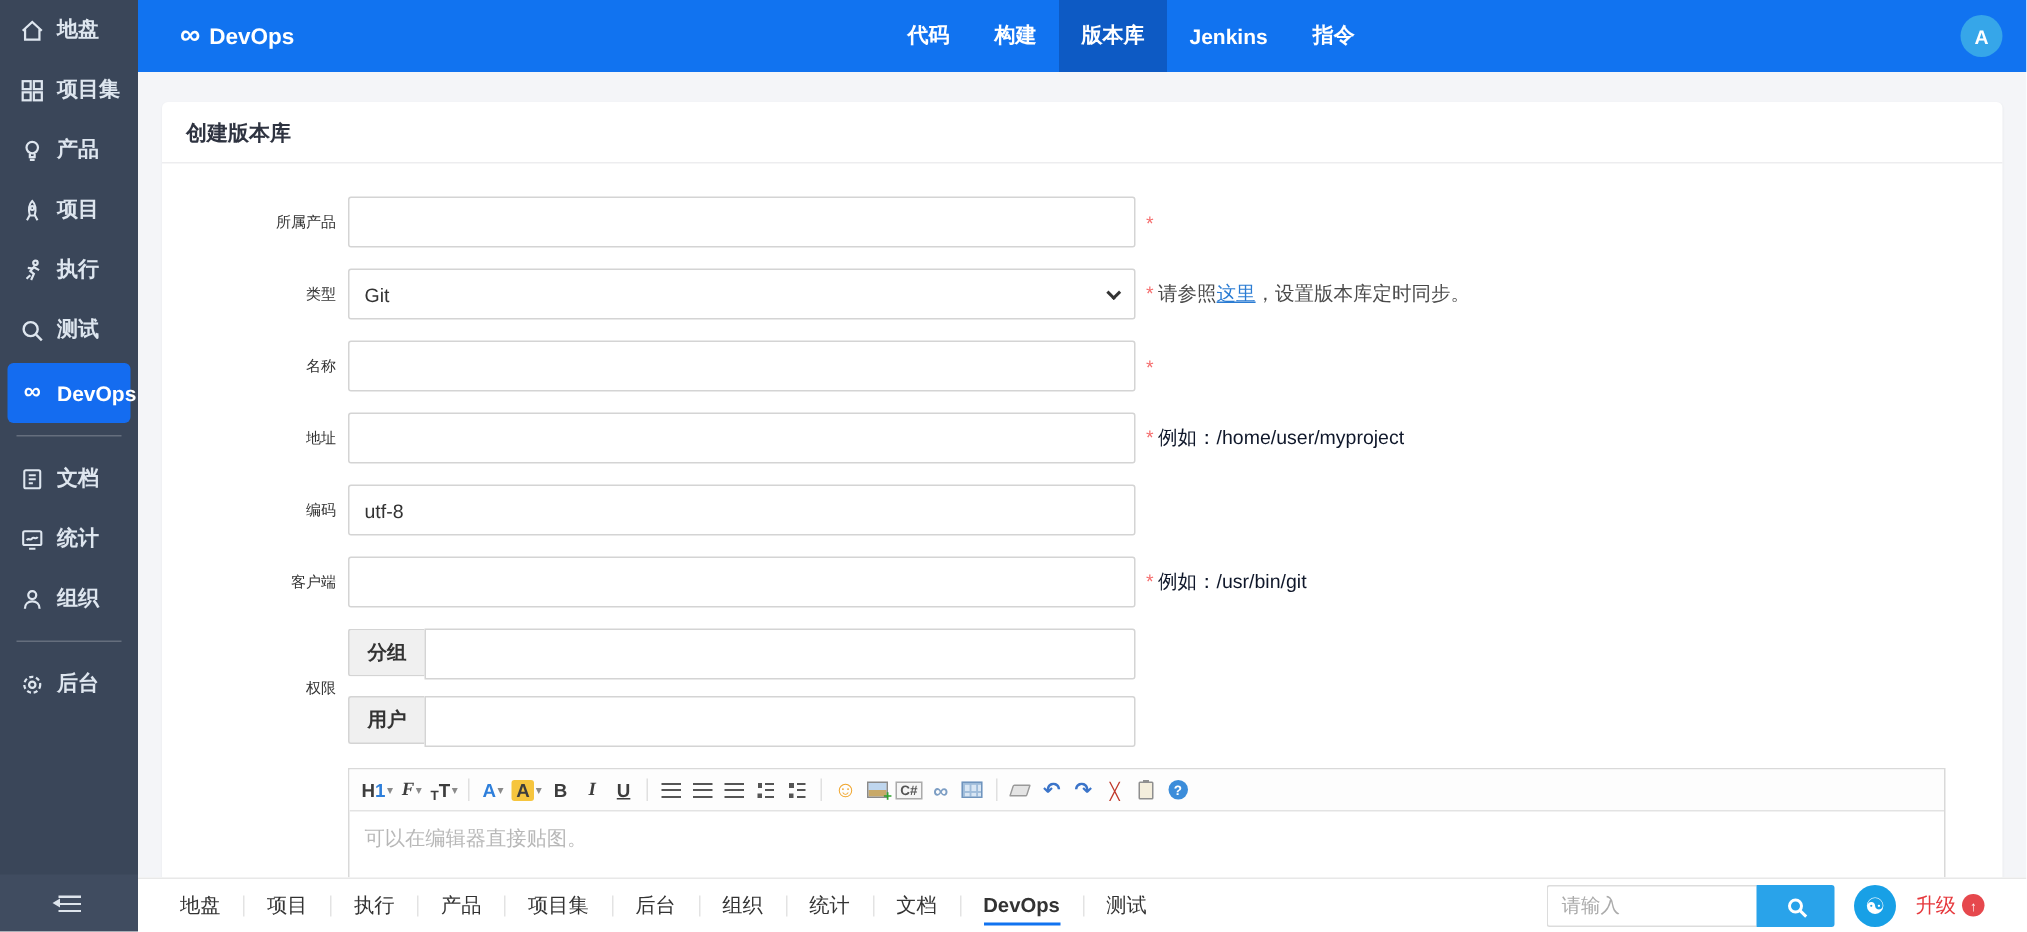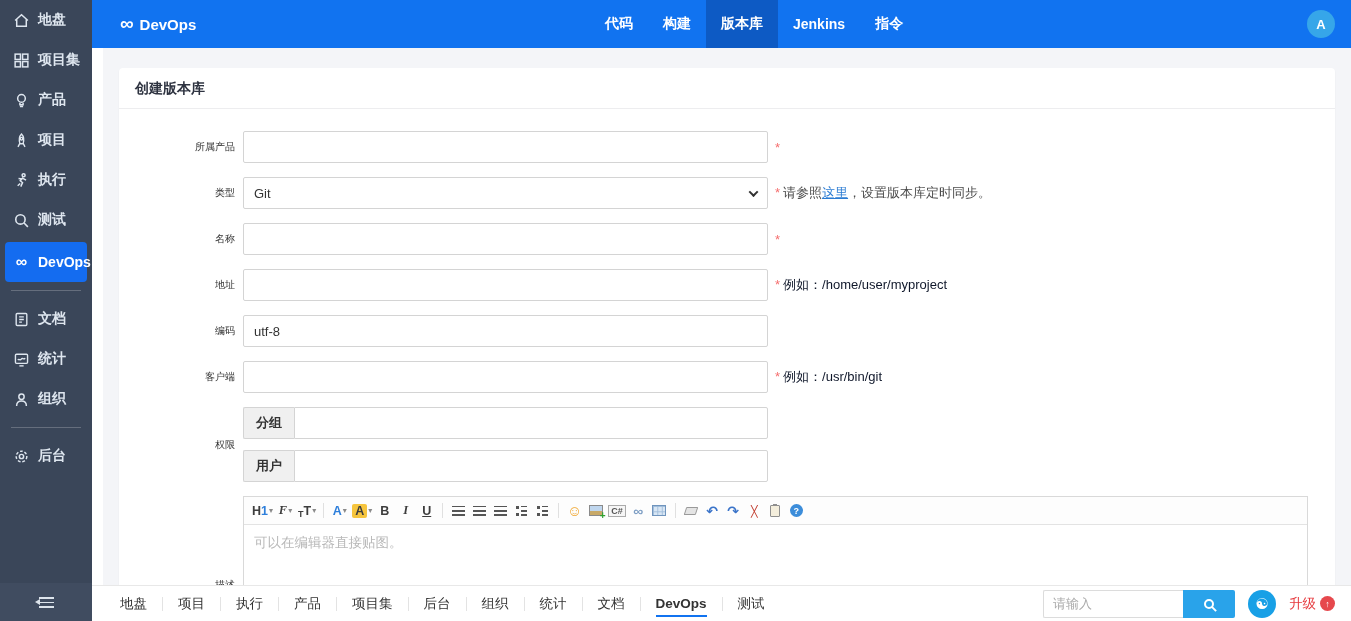--- a/index.html
+++ b/index.html
@@ -28,29 +28,29 @@
   .brand { display:flex; align-items:center; gap:6px; margin-left:28px; font-size:15px; font-weight:700; }
   .brand .i-infinity::before { font-size:19px; }
   .top-nav { position:absolute; left:498px; top:0; height:48px; display:flex; align-items:stretch; }
   .top-tab { display:flex; align-items:center; padding:0 15px; font-size:14px; font-weight:700; cursor:pointer; }
   .top-tab.active { background:#0D5AC4; }
   .avatar { position:absolute; right:16px; top:10px; width:28px; height:28px; border-radius:50%;
             background:#36A6E9; display:flex; align-items:center; justify-content:center;
             color:#fff; font-size:13px; font-weight:700; cursor:pointer; }
 
   
-  .main { position:absolute; left:92px; top:48px; right:0; bottom:36px; background:#F4F5F8; overflow:hidden;margin-left:11px; }
+  .main { position:absolute; left:92px; top:48px; right:0; bottom:36px; background:#F4F5F8; overflow:hidden; }
   .panel { margin:20px 16px 0; background:#fff; border-radius:4px; box-shadow:0 1px 2px rgba(0,0,0,.05); height:620px; }
   .panel-head { height:41px; line-height:41px; padding:0 16px; border-bottom:1px solid #EDEDEF;
                 font-size:14px; font-weight:600; color:#2E3340; }
   .panel-body { padding:22px 16px 0; }
 
   .form-row { display:flex; align-items:center; margin-bottom:14px; }
   .form-label { width:108px; padding-right:8px; text-align:right; font-size:10px; color:#333; flex:none; }
-  .form-control { width:525px; height:32px; border:1px solid #D4D4D4; border-radius:2px; padding:0 10px;
+  .form-control { width:525px; height:32px; border:1px solid #D4D4D4; border-radius:2px; padding:16px 10px;
                   font-size:13px; color:#333; background:#fff; font-family:inherit; }
   .select { display:flex; align-items:center; justify-content:space-between; cursor:pointer; }
   .sel-caret { width:7px; height:7px; border-right:2px solid #333; border-bottom:2px solid #333;
                transform:rotate(45deg) translate(-1px,-1px); }
   .helper { margin-left:7px; font-size:13px; white-space:nowrap; }
   .star { color:#F56E6E; margin-right:3px; }
   .help-gray { color:#0f172a; }
   .help-dark { color:#4A4A4A; }
   .hlink { color:#2B7CD3; text-decoration:underline; cursor:pointer; }
 
@@ -99,21 +99,21 @@
             display:flex; align-items:center; justify-content:center; }
   .ebody { height:120px; padding:9px 10px; font-size:13.5px; color:#B8B8B8; }
 
   
   .footer { position:absolute; left:92px; right:0; bottom:0; height:36px; background:#fff;
             border-top:1px solid #E8E8E8; display:flex; align-items:center; padding-left:13px; z-index:40; }
   .f-item { padding:0 15px; font-size:13.5px; color:#333; border-right:1px solid #E3E3E3; line-height:14px; cursor:pointer; }
   .f-item:last-of-type { border-right:none; }
   .f-item.active { font-weight:700; border-right:1px solid #E3E3E3; }
   .f-item.active span { padding-bottom:4px; border-bottom:2px solid #1173F0; }
-  .f-right { margin-left:auto; display:flex; align-items:center; padding-right:8px;justify-content:space-between; }
+  .f-right { margin-left:auto; display:flex; align-items:center; padding-right:20px;justify-content:space-between; }
   .f-search { width:140px; height:28px; border:1px solid #DCDCDC; border-right:none; border-radius:2px 0 0 2px;
               padding:0 9px; font-size:13px; color:#333; font-family:inherit; }
   .f-search::placeholder { color:#ABABAB; }
   .f-search-btn { width:52px; height:28px; border:none; background:#29A3EA; border-radius:0 2px 2px 0;
                   display:flex; align-items:center; justify-content:center; cursor:pointer; }
   .mag { width:10px; height:10px; border:2px solid #fff; border-radius:50%; position:relative; }
   .mag::after { content:""; position:absolute; width:2px; height:6px; background:#fff;
                 transform:rotate(-45deg); right:-3px; bottom:-5px; }
   .z-logo { width:28px; height:28px; border-radius:50%; background:#18A0E6; color:#fff; margin:0 13px;
             display:flex; align-items:center; justify-content:center; cursor:pointer; }

